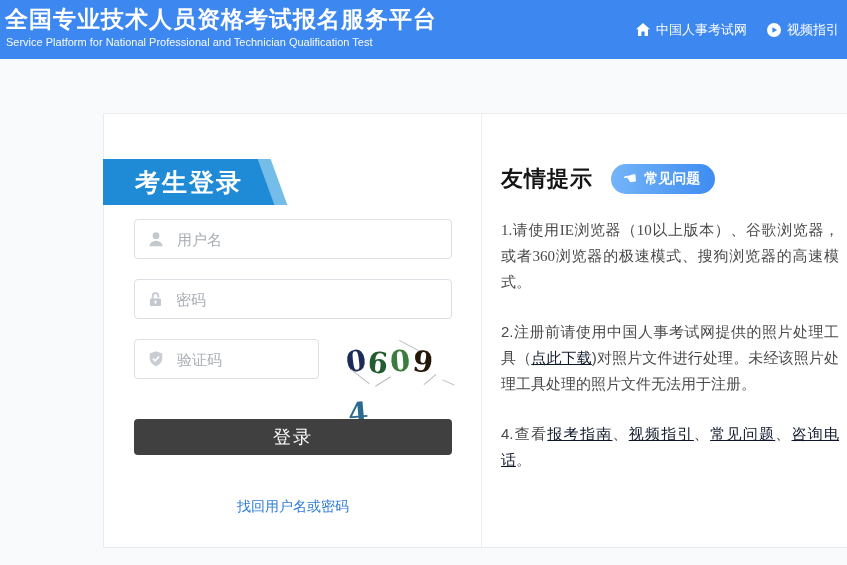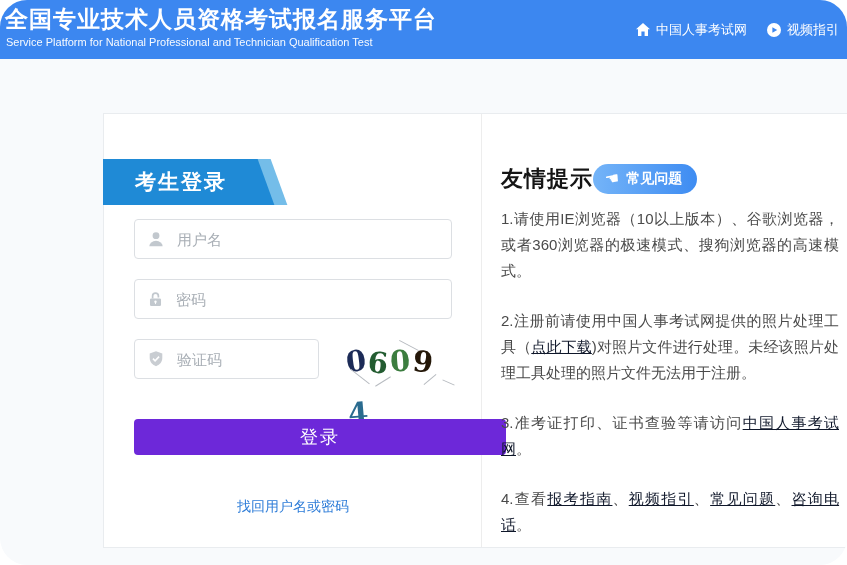--- a/index.html
+++ b/index.html
@@ -1,34 +1,34 @@
 <!DOCTYPE html>
 <html><head>
 <meta charset="utf-8">
 <style>
   html,body{margin:0;padding:0;}
   .page{
     position:relative;width:847px;height:565px;overflow:hidden;
-    background:#f8fafc;font-family:"Liberation Sans","DejaVu Sans",sans-serif;border-radius:27px;
+    background:#f8fafc;font-family:"Liberation Sans","DejaVu Sans",sans-serif;
   }
   
   .header{position:absolute;left:0;top:0;width:100%;height:59px;background:#3c87f0;}
   .header-title{position:absolute;left:5px;top:4px;color:#fff;font-size:23px;font-weight:bold;letter-spacing:1px;white-space:nowrap;}
   .header-sub{position:absolute;left:6px;top:36px;color:rgba(255,255,255,.96);font-size:11px;font-weight:normal;white-space:nowrap;}
   .header-nav{position:absolute;right:8px;top:0;height:59px;display:flex;align-items:center;gap:20px;}
   .nav-link{display:flex;align-items:center;gap:6px;color:#fff;font-size:13px;cursor:pointer;white-space:nowrap;}
   
   .card{position:absolute;left:103px;top:113px;width:745px;height:435px;background:#fff;border:1px solid #e9ecef;border-right:none;box-sizing:border-box;}
   .v-divider{position:absolute;left:377px;top:0;bottom:0;width:1px;background:#ededed;}
   
   .ribbon{position:absolute;left:-1px;top:45px;width:176px;height:46px;}
   .ribbon .tail-light{position:absolute;right:0;top:0;width:15px;height:100%;background:#74bde9;transform:skewX(20deg);}
   .ribbon .tail-dark{position:absolute;right:13px;top:0;width:28px;height:100%;background:#1f8ad6;transform:skewX(20deg);}
   .ribbon .body{position:absolute;left:0;top:0;right:32px;height:100%;background:#1f8ad6;}
-  .ribbon .label{position:absolute;left:32px;top:0;line-height:46px;color:#fff;font-size:21px;font-weight:bold;letter-spacing:2px;}
+  .ribbon .label{position:absolute;left:32px;top:0;line-height:46px;color:#fff;font-size:25px;font-weight:bold;letter-spacing:2px;}
   
   .field{position:absolute;left:30px;width:318px;height:40px;border:1px solid #dcdfe3;border-radius:4px;background:#fff;display:flex;align-items:center;gap:10px;padding-left:12px;box-sizing:border-box;}
   .field input{border:none;outline:none;flex:1;font-size:15px;color:#333;font-family:inherit;background:transparent;min-width:0;}
   .field input::placeholder{color:#a8aeb5;}
   .f-user{top:105px;}
   .f-pass{top:165px;}
   .f-captcha{top:225px;width:185px;}
   .icon{display:flex;align-items:center;}
   
   .captcha-img{position:absolute;left:242px;top:222px;width:108px;height:50px;cursor:pointer;}
@@ -38,30 +38,30 @@
   .cd2{transform:rotate(-4deg);}
   .cd3{transform:rotate(7deg) translateY(1px);}
   .cd4{transform:rotate(-5deg) translateY(2px);margin-left:2px;}
   .scr{position:absolute;height:1px;background:#b7bbc0;}
   .s1{width:24px;left:2px;top:40px;transform:rotate(38deg);}
   .s2{width:18px;left:28px;top:45px;transform:rotate(-32deg);}
   .s3{width:22px;left:52px;top:9px;transform:rotate(28deg);}
   .s4{width:16px;left:76px;top:43px;transform:rotate(-40deg);}
   .s5{width:13px;left:96px;top:46px;transform:rotate(24deg);}
   
-  .login-btn{position:absolute;left:30px;top:305px;width:372px;height:36px;background:#6d28d9;color:#fff;font-size:18px;border:none;border-radius:4px;cursor:pointer;font-family:inherit;letter-spacing:2px;}
+  .login-btn{position:absolute;left:30px;top:305px;width:318px;height:36px;background:#404040;color:#fff;font-size:18px;border:none;border-radius:4px;cursor:pointer;font-family:inherit;letter-spacing:2px;}
   .recover{position:absolute;left:30px;top:384px;width:318px;text-align:center;font-size:14px;color:#2d7cd8;cursor:pointer;}
   
   .tips{position:absolute;left:397px;top:50px;width:338px;}
-  .tips-head{display:flex;align-items:flex-end;gap:0;}
+  .tips-head{display:flex;align-items:flex-end;gap:18px;}
   .tips-title{font-size:22px;font-weight:bold;color:#151515;letter-spacing:1px;}
   .faq-btn{display:flex;align-items:center;gap:7px;background:linear-gradient(90deg,#74b4f8,#3e8cf2);color:#fff;font-size:14px;font-weight:bold;border:none;border-radius:16px;padding:6px 15px 6px 12px;cursor:pointer;font-family:inherit;}
   .hand{font-size:16px;line-height:1;transform:rotate(-10deg);}
   .tip{font-size:15px;color:#4a4a4a;line-height:26px;margin:0 0 24px 0;text-align:justify;}
-  .tip:first-of-type{margin-top:12px;}
+  .tip:first-of-type{margin-top:23px;font-family:Liberation Serif, serif;}
   .olink{color:#0f172a;text-decoration:underline;cursor:pointer;}
 </style>
 </head>
 <body>
 
 <div class="page">
 
   <div class="header">
     <div class="header-title">全国专业技术人员资格考试报名服务平台</div>
     <div class="header-sub">Service Platform for National Professional and Technician Qualification Test</div>
@@ -146,19 +146,18 @@
         <button class="faq-btn">
           <span class="hand">☚</span>
           <span>常见问题</span>
         </button>
       </div>
 
       <p class="tip"><span>1.请使用IE浏览器（10以上版本）、谷歌浏览器，或者360浏览器的极速模式、搜狗浏览器的高速模式。</span></p>
 
       <p class="tip"><span>2.注册前请使用中国人事考试网提供的照片处理工具（</span><span class="olink">点此下载</span><span>)对照片文件进行处理。未经该照片处理工具处理的照片文件无法用于注册。</span></p>
 
-      <p class="tip"><span>3.准考证打印、证书查验等请访问</span><span class="olink">中国人事考试网</span><span>。</span></p>
 
       <p class="tip"><span>4.查看</span><span class="olink">报考指南</span><span>、</span><span class="olink">视频指引</span><span>、</span><span class="olink">常见问题</span><span>、</span><span class="olink">咨询电话</span><span>。</span></p>
     </div>
   </div>
 
 </div>
 
 </body></html>

